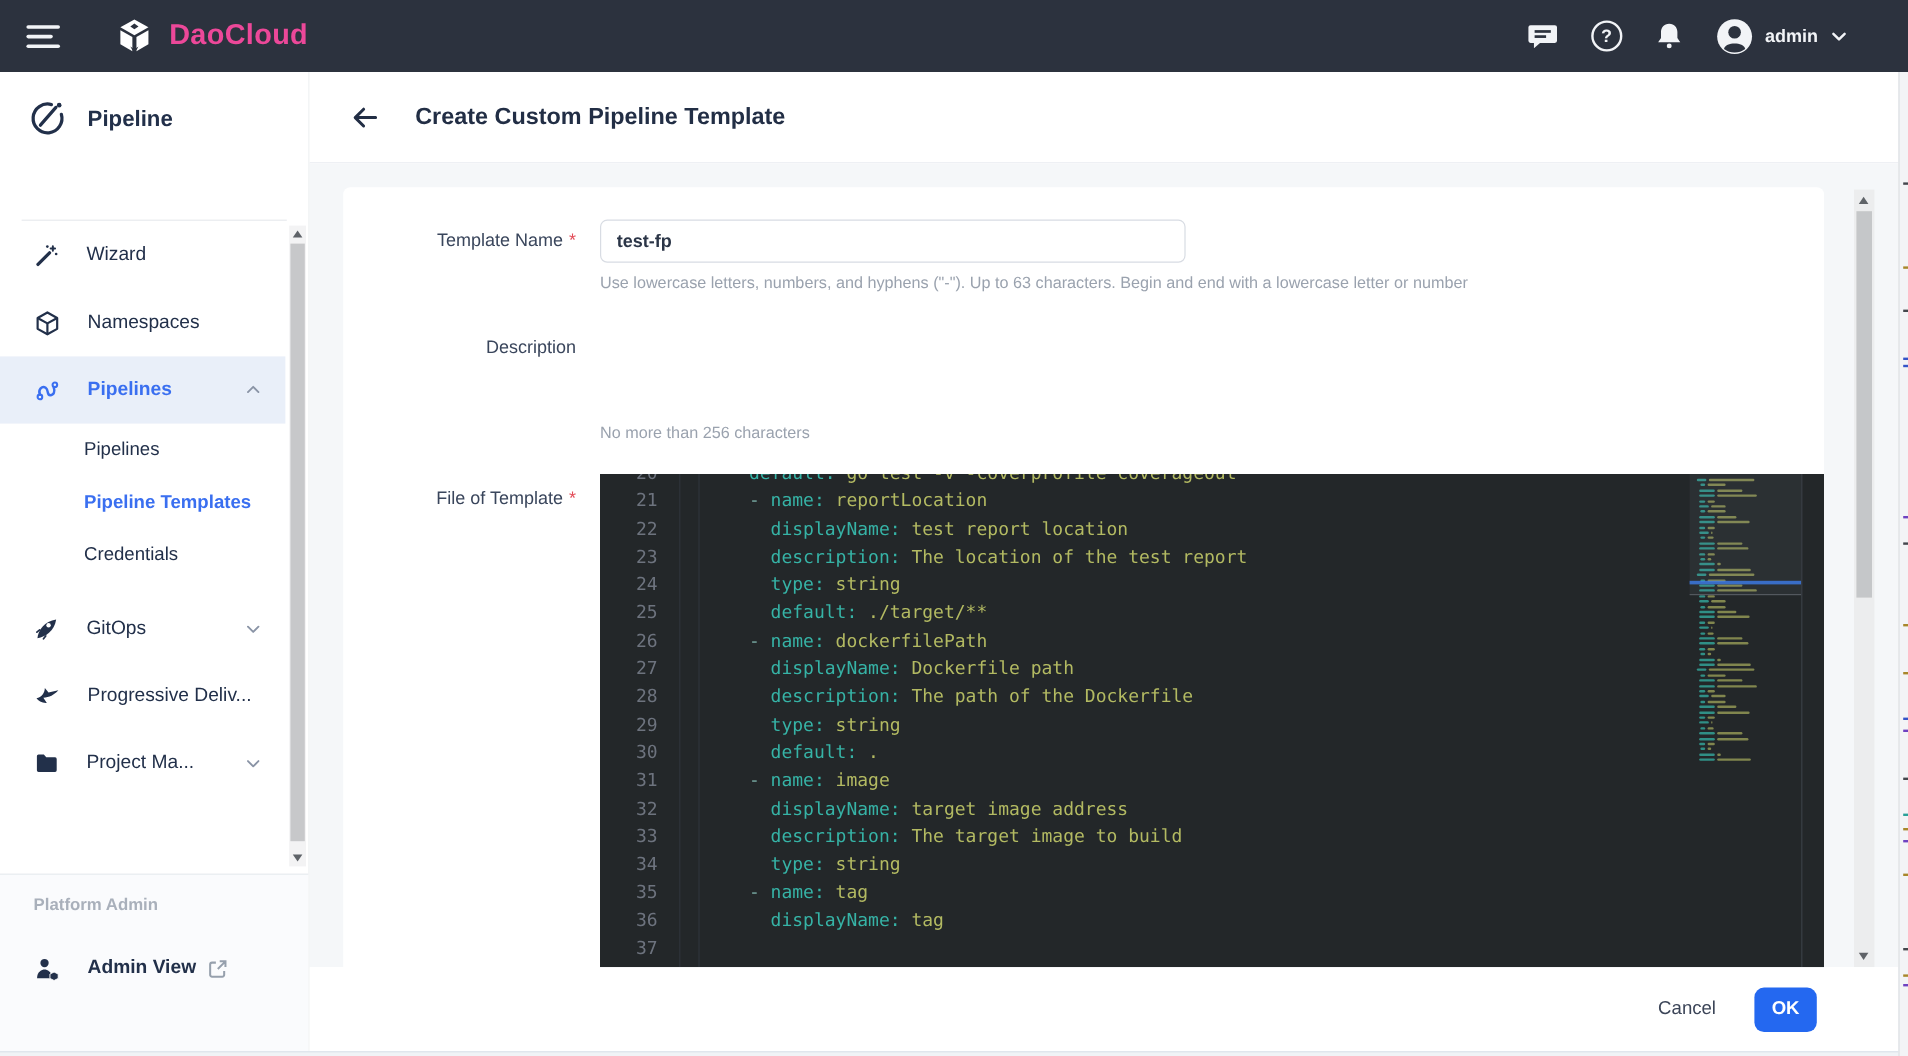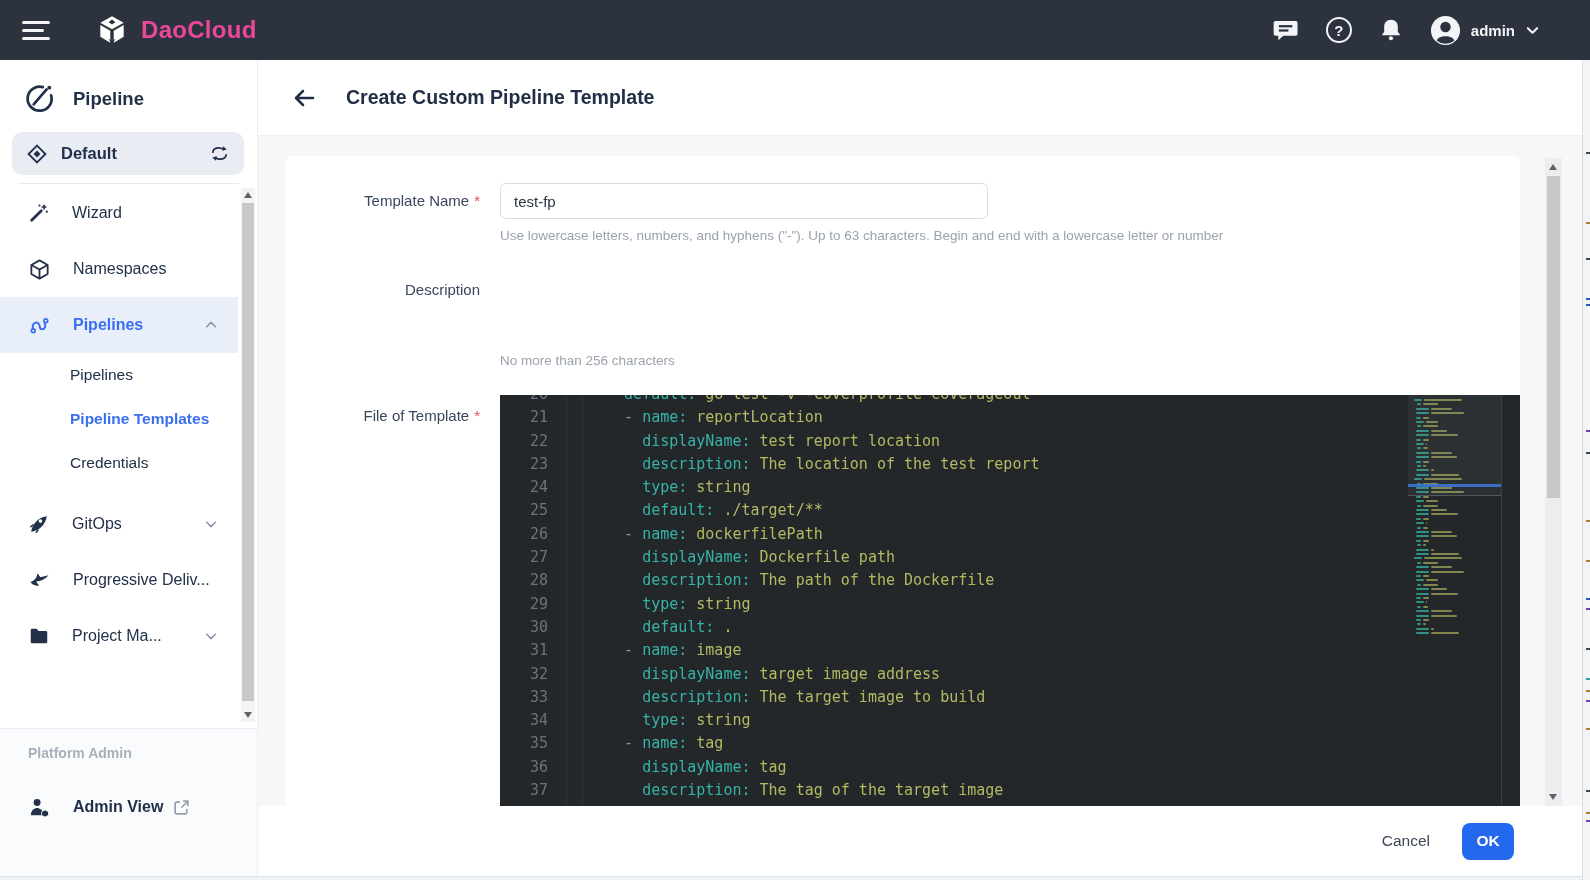--- a/index.html
+++ b/index.html
@@ -172,37 +172,20 @@
     <span>
       <svg width="31" height="31" viewBox="0 0 24 24">
         <path d="M21 9.5 A9.3 9.3 0 1 1 14.6 3.2" fill="none" stroke="#22304a" stroke-width="2.1" stroke-linecap="round"></path>
         <line x1="7.5" y1="16.5" x2="17.5" y2="5" stroke="#22304a" stroke-width="2.1" stroke-linecap="round"></line>
         <circle cx="19.6" cy="3.6" r="1.5" fill="#22304a"></circle>
       </svg>
     </span>
     <span class="wb-title">Pipeline</span>
   </div>
 
-  <div class="workspace">
-    <span>
-      <svg width="22" height="22" viewBox="0 0 24 24">
-        <path d="M12 2.8 21.2 12 12 21.2 2.8 12 Z" fill="none" stroke="#22304a" stroke-width="2"></path>
-        <path d="M8.2 12 12 8.2 15.8 12 12 15.8 Z" fill="#22304a"></path>
-      </svg>
-    </span>
-    <span class="ws-label">Default</span>
-    <span class="ws-swap">
-      <svg width="21" height="21" viewBox="0 0 24 24">
-        <path d="M4.5 10.5 C4.5 5.8 12 4 16.5 7.2" fill="none" stroke="#22304a" stroke-width="2" stroke-linecap="round"></path>
-        <polygon points="16.2,3.6 20.2,7.4 15,8.8" fill="#22304a"></polygon>
-        <path d="M19.5 13.5 C19.5 18.2 12 20 7.5 16.8" fill="none" stroke="#22304a" stroke-width="2" stroke-linecap="round"></path>
-        <polygon points="7.8,20.4 3.8,16.6 9,15.2" fill="#22304a"></polygon>
-      </svg>
-    </span>
-  </div>
 
   <div class="sb-divider"></div>
 
   <div class="menu">
     <div class="mi">
       <svg width="22" height="22" viewBox="0 0 24 24">
         <line x1="4" y1="20" x2="14.5" y2="9.5" stroke="#22304a" stroke-width="3" stroke-linecap="round"></line>
         <path d="M17.5 3.5 v4 M15.5 5.5 h4" stroke="#22304a" stroke-width="1.8" stroke-linecap="round"></path>
         <circle cx="20.5" cy="10.5" r="1.2" fill="#22304a"></circle>
         <circle cx="12.5" cy="3.8" r="1.2" fill="#22304a"></circle>
@@ -302,21 +285,21 @@
       <path d="M21 12 H4.5 M11 5 L4 12 L11 19" fill="none" stroke="#222e45" stroke-width="2.5" stroke-linecap="round" stroke-linejoin="round"></path>
     </svg>
   </span>
   <span class="page-title">Create Custom Pipeline Template</span>
 </div>
 
 <div class="content">
   <div class="card">
 
     <div class="f-label" style="top:36px;"><span>Template Name</span><span class="req">*</span></div>
-    <input class="ipt" style="top: 27px; height: 36px; padding: 0px 13px;" value="test-fp">
+    <input class="ipt" style="top: 27px; height: 36px; padding: 0px 13px; font-weight: bold;" value="test-fp">
     <div class="helper" style="top:72px;">Use lowercase letters, numbers, and hyphens ("-"). Up to 63 characters. Begin and end with a lowercase letter or number</div>
 
     <div class="f-label" style="top:125px;">Description</div>
     <div class="helper" style="top:197px;">No more than 256 characters</div>
 
     <div class="f-label" style="top:251px;"><span>File of Template</span><span class="req">*</span></div>
 
     <div class="editor">
       <div class="guide" style="left:66px;"></div>
       <div class="guide" style="left:82px;"></div>
@@ -384,21 +367,20 @@
           <div class="code-line">
             <span class="ln">35</span>
             <span class="lt"><span class="">  </span><span class="tk-dash">- </span><span class="tk-key">name:</span><span class="tk-val"> tag</span></span>
           </div>
           <div class="code-line">
             <span class="ln">36</span>
             <span class="lt"><span class="">    </span><span class="tk-key">displayName:</span><span class="tk-val"> tag</span></span>
           </div>
           <div class="code-line">
             <span class="ln">37</span>
-            <span class="lt"><span class="">    </span><span class="tk-key">description:</span><span class="tk-val"> The tag of the target image</span></span>
           </div>
         </div>
       <div class="minimap">
           <div class="mm-bar" style="left: 6.2px; top: 4px; width: 8.05px; background: rgb(54, 179, 166); opacity: 0.75;"></div>
           <div class="mm-bar" style="left: 16.25px; top: 4px; width: 37.8px; background: rgb(179, 186, 98); opacity: 0.65;"></div>
           <div class="mm-bar" style="left: 8.6px; top: 8.4px; width: 4.6px; background: rgb(54, 179, 166); opacity: 0.75;"></div>
           <div class="mm-bar" style="left: 15.2px; top: 8.4px; width: 14.7px; background: rgb(179, 186, 98); opacity: 0.65;"></div>
           <div class="mm-bar" style="left: 8.4px; top: 12.8px; width: 12.65px; background: rgb(54, 179, 166); opacity: 0.75;"></div>
           <div class="mm-bar" style="left: 23.05px; top: 12.8px; width: 21px; background: rgb(179, 186, 98); opacity: 0.65;"></div>
           <div class="mm-bar" style="left: 8.4px; top: 17.2px; width: 12.65px; background: rgb(54, 179, 166); opacity: 0.75;"></div>

